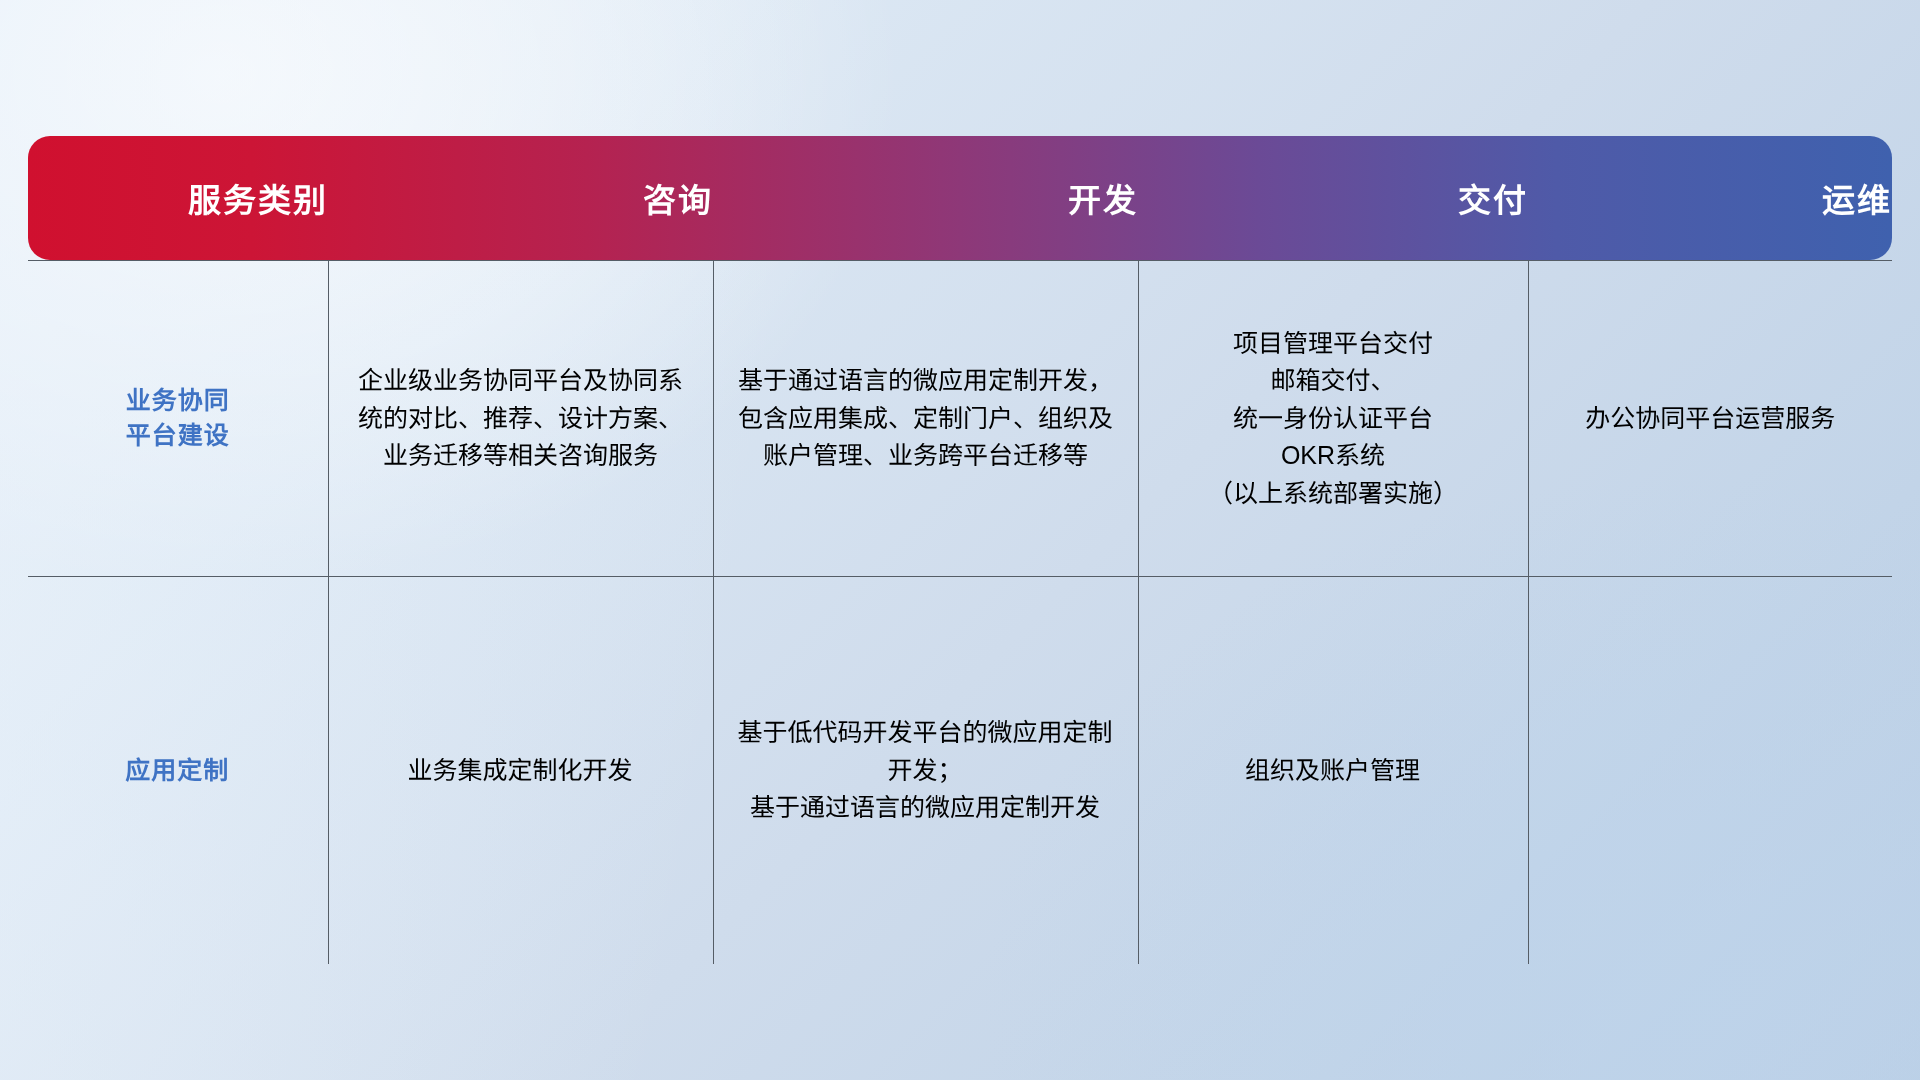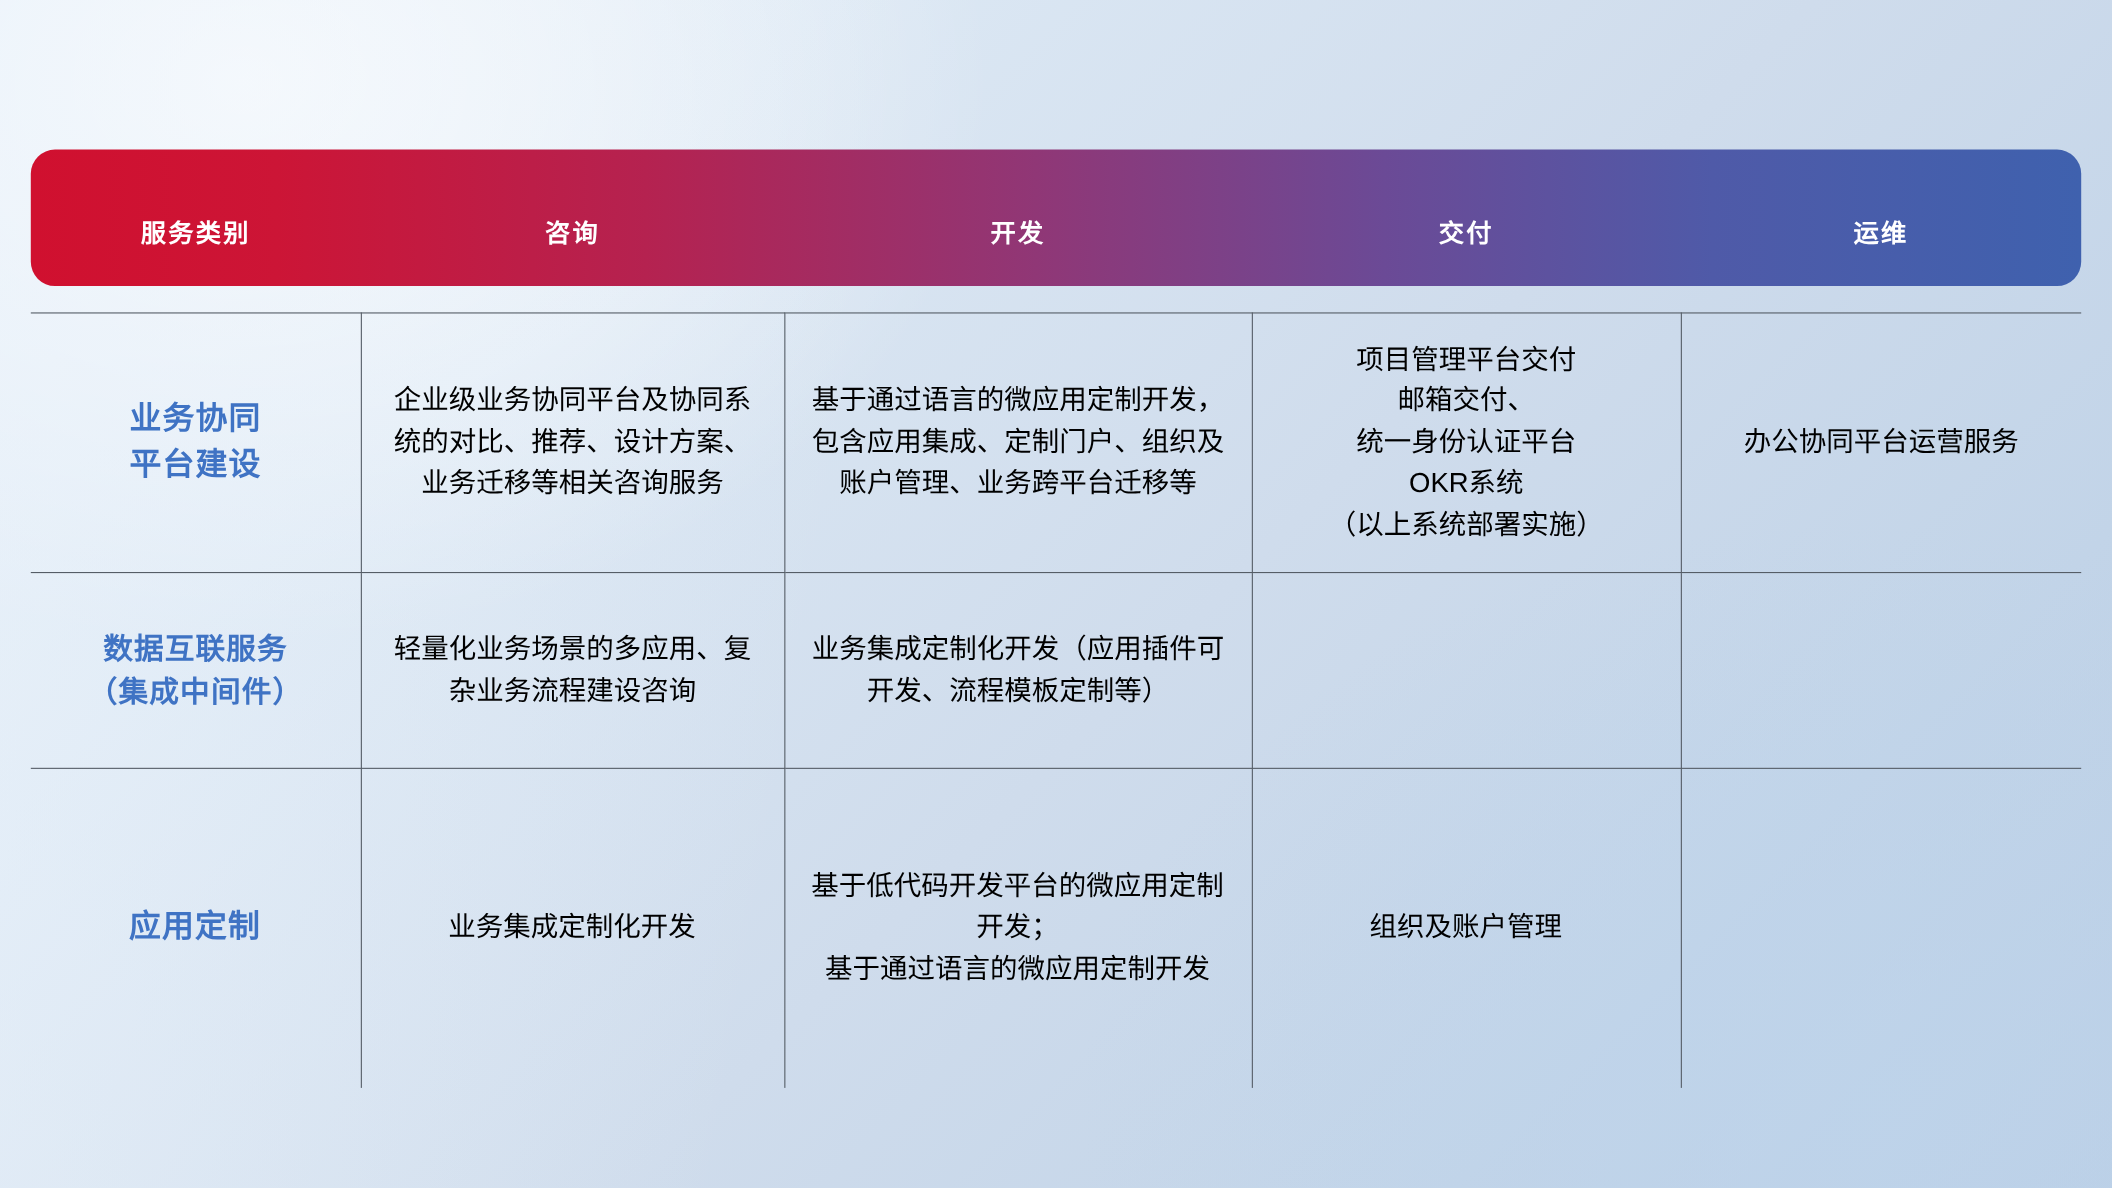--- a/index.html
+++ b/index.html
@@ -48,26 +48,26 @@
   table.svc-table {
     width: 100%;
     height: 100%;
     border-collapse: collapse;
     table-layout: fixed;
   }
 
   thead th {
     height: 124px;
     color: #ffffff;
-    font-size: 23px;
+    font-size: 33px;
     font-weight: bold;
     letter-spacing: 2px;
-    padding: 12px;
+    padding: 0;
     vertical-align: middle;
-    text-align: center;
+    text-align: right;
     position: relative;
   }
 
   
   thead tr {
     position: relative;
   }
   .header-bar {
     position: absolute;
     left: 0;
@@ -102,21 +102,21 @@
     border-right: none;
   }
   tbody tr:last-child td {
     border-bottom: none;
     padding-left: 19px;
   }
 
   td.cat {
     color: #3f73c4;
     font-weight: bold;
-    font-size: 29px;
+    font-size: 25px;
     line-height: 1.42;
     letter-spacing: 1px;
   }
   td.cat.small {
     font-size: 27px;
   }
 
   .col-cat   { width: 300px; }
   .col-cons  { width: 385px; }
   .col-dev   { width: 425px; }
@@ -171,28 +171,20 @@
 平台建设</td>
         <td class="nowrap-lines">企业级业务协同平台及协同系统的对比、推荐、设计方案、业务迁移等相关咨询服务</td>
         <td class="nowrap-lines">基于通过语言的微应用定制开发，包含应用集成、定制门户、组织及账户管理、业务跨平台迁移等</td>
         <td class="nowrap-lines">项目管理平台交付
 邮箱交付、
 统一身份认证平台
 OKR系统
 （以上系统部署实施）</td>
         <td class="nowrap-lines">办公协同平台运营服务</td>
       </tr>
-      <tr class="row-2">
-        <td class="cat small nowrap-lines">数据互联服务
-（集成中间件）</td>
-        <td class="nowrap-lines">轻量化业务场景的多应用、复杂业务流程建设咨询</td>
-        <td class="nowrap-lines">业务集成定制化开发（应用插件可开发、流程模板定制等）</td>
-        <td class="nowrap-lines"></td>
-        <td class="nowrap-lines"></td>
-      </tr>
       <tr class="row-3">
         <td class="cat nowrap-lines">应用定制</td>
         <td class="nowrap-lines">业务集成定制化开发</td>
         <td class="nowrap-lines">基于低代码开发平台的微应用定制开发；
 基于通过语言的微应用定制开发</td>
         <td class="nowrap-lines">组织及账户管理</td>
         <td class="nowrap-lines"></td>
       </tr>
     </tbody>
   </table>

